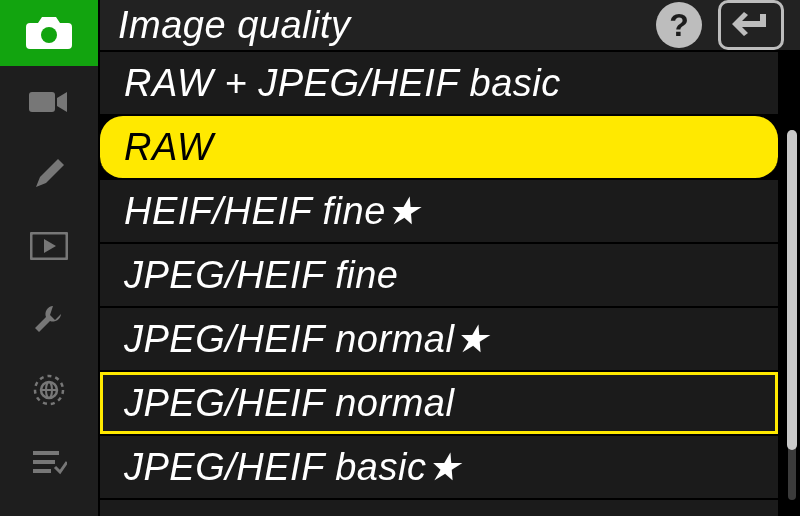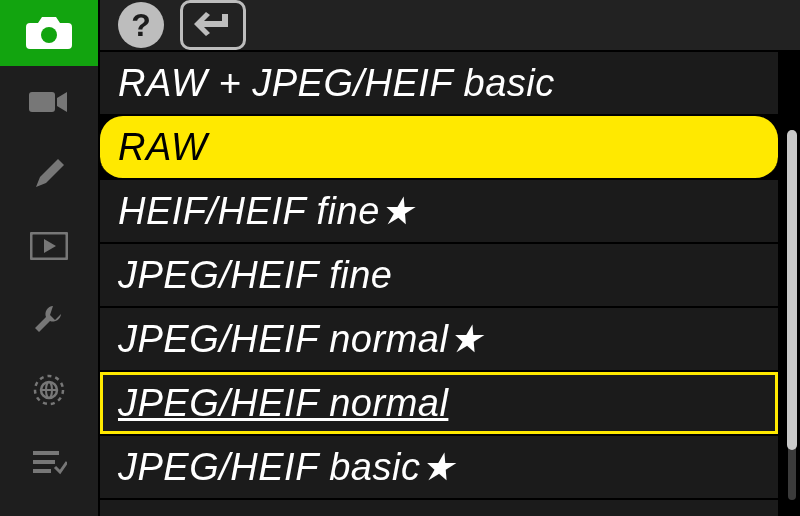--- a/index.html
+++ b/index.html
@@ -84,36 +84,35 @@
   .row {
     height: 64px;
     border-bottom: 2px solid #000;
     background: #1b1b1b;
     color: #fff;
     font-size: 38px;
     font-style: italic;
     font-weight: 400;
     display: flex;
     align-items: center;
-    padding-left: 18px;
+    padding-left: 24px;
     letter-spacing: 0.5px;
     position: relative;
     cursor: pointer;
   }
   .row.selected {
     background: #ffe900;
     color: #000;
     font-weight: 400;
     border-radius: 23px;
   }
   .row.current {
     
     box-shadow: inset 0 0 0 3px #ffe900;
     background: #1b1b1b;
-    text-decoration: underline;
   }
   .row.partial {
     height: 24px;
     overflow: hidden;
     border-bottom: none;
     align-items: flex-start;
     padding-top: 8px;
   }
   .scrollbar-track {
     position: absolute;
@@ -205,20 +204,21 @@
           <path d="M24 18 l5 5 l7 -10" fill="none" stroke="#777" stroke-width="3"></path>
         </svg>
       </span>
     </div>
 
   </div>
 
   <div class="main">
 
     <div class="header">
+      <div class="header-title">Image quality</div>
       <div class="help-btn">
         <span>?</span>
       </div>
       <div class="back-btn">
         <span>
           <svg width="42" height="30" viewBox="0 0 42 30">
             <path d="M30 4 v7 h-18 l6 -6 l-4 -3 l-12 12 l12 12 l4 -3 l-6 -6 h24 v-13 z" fill="#bdbdbd"></path>
           </svg>
         </span>
       </div>

